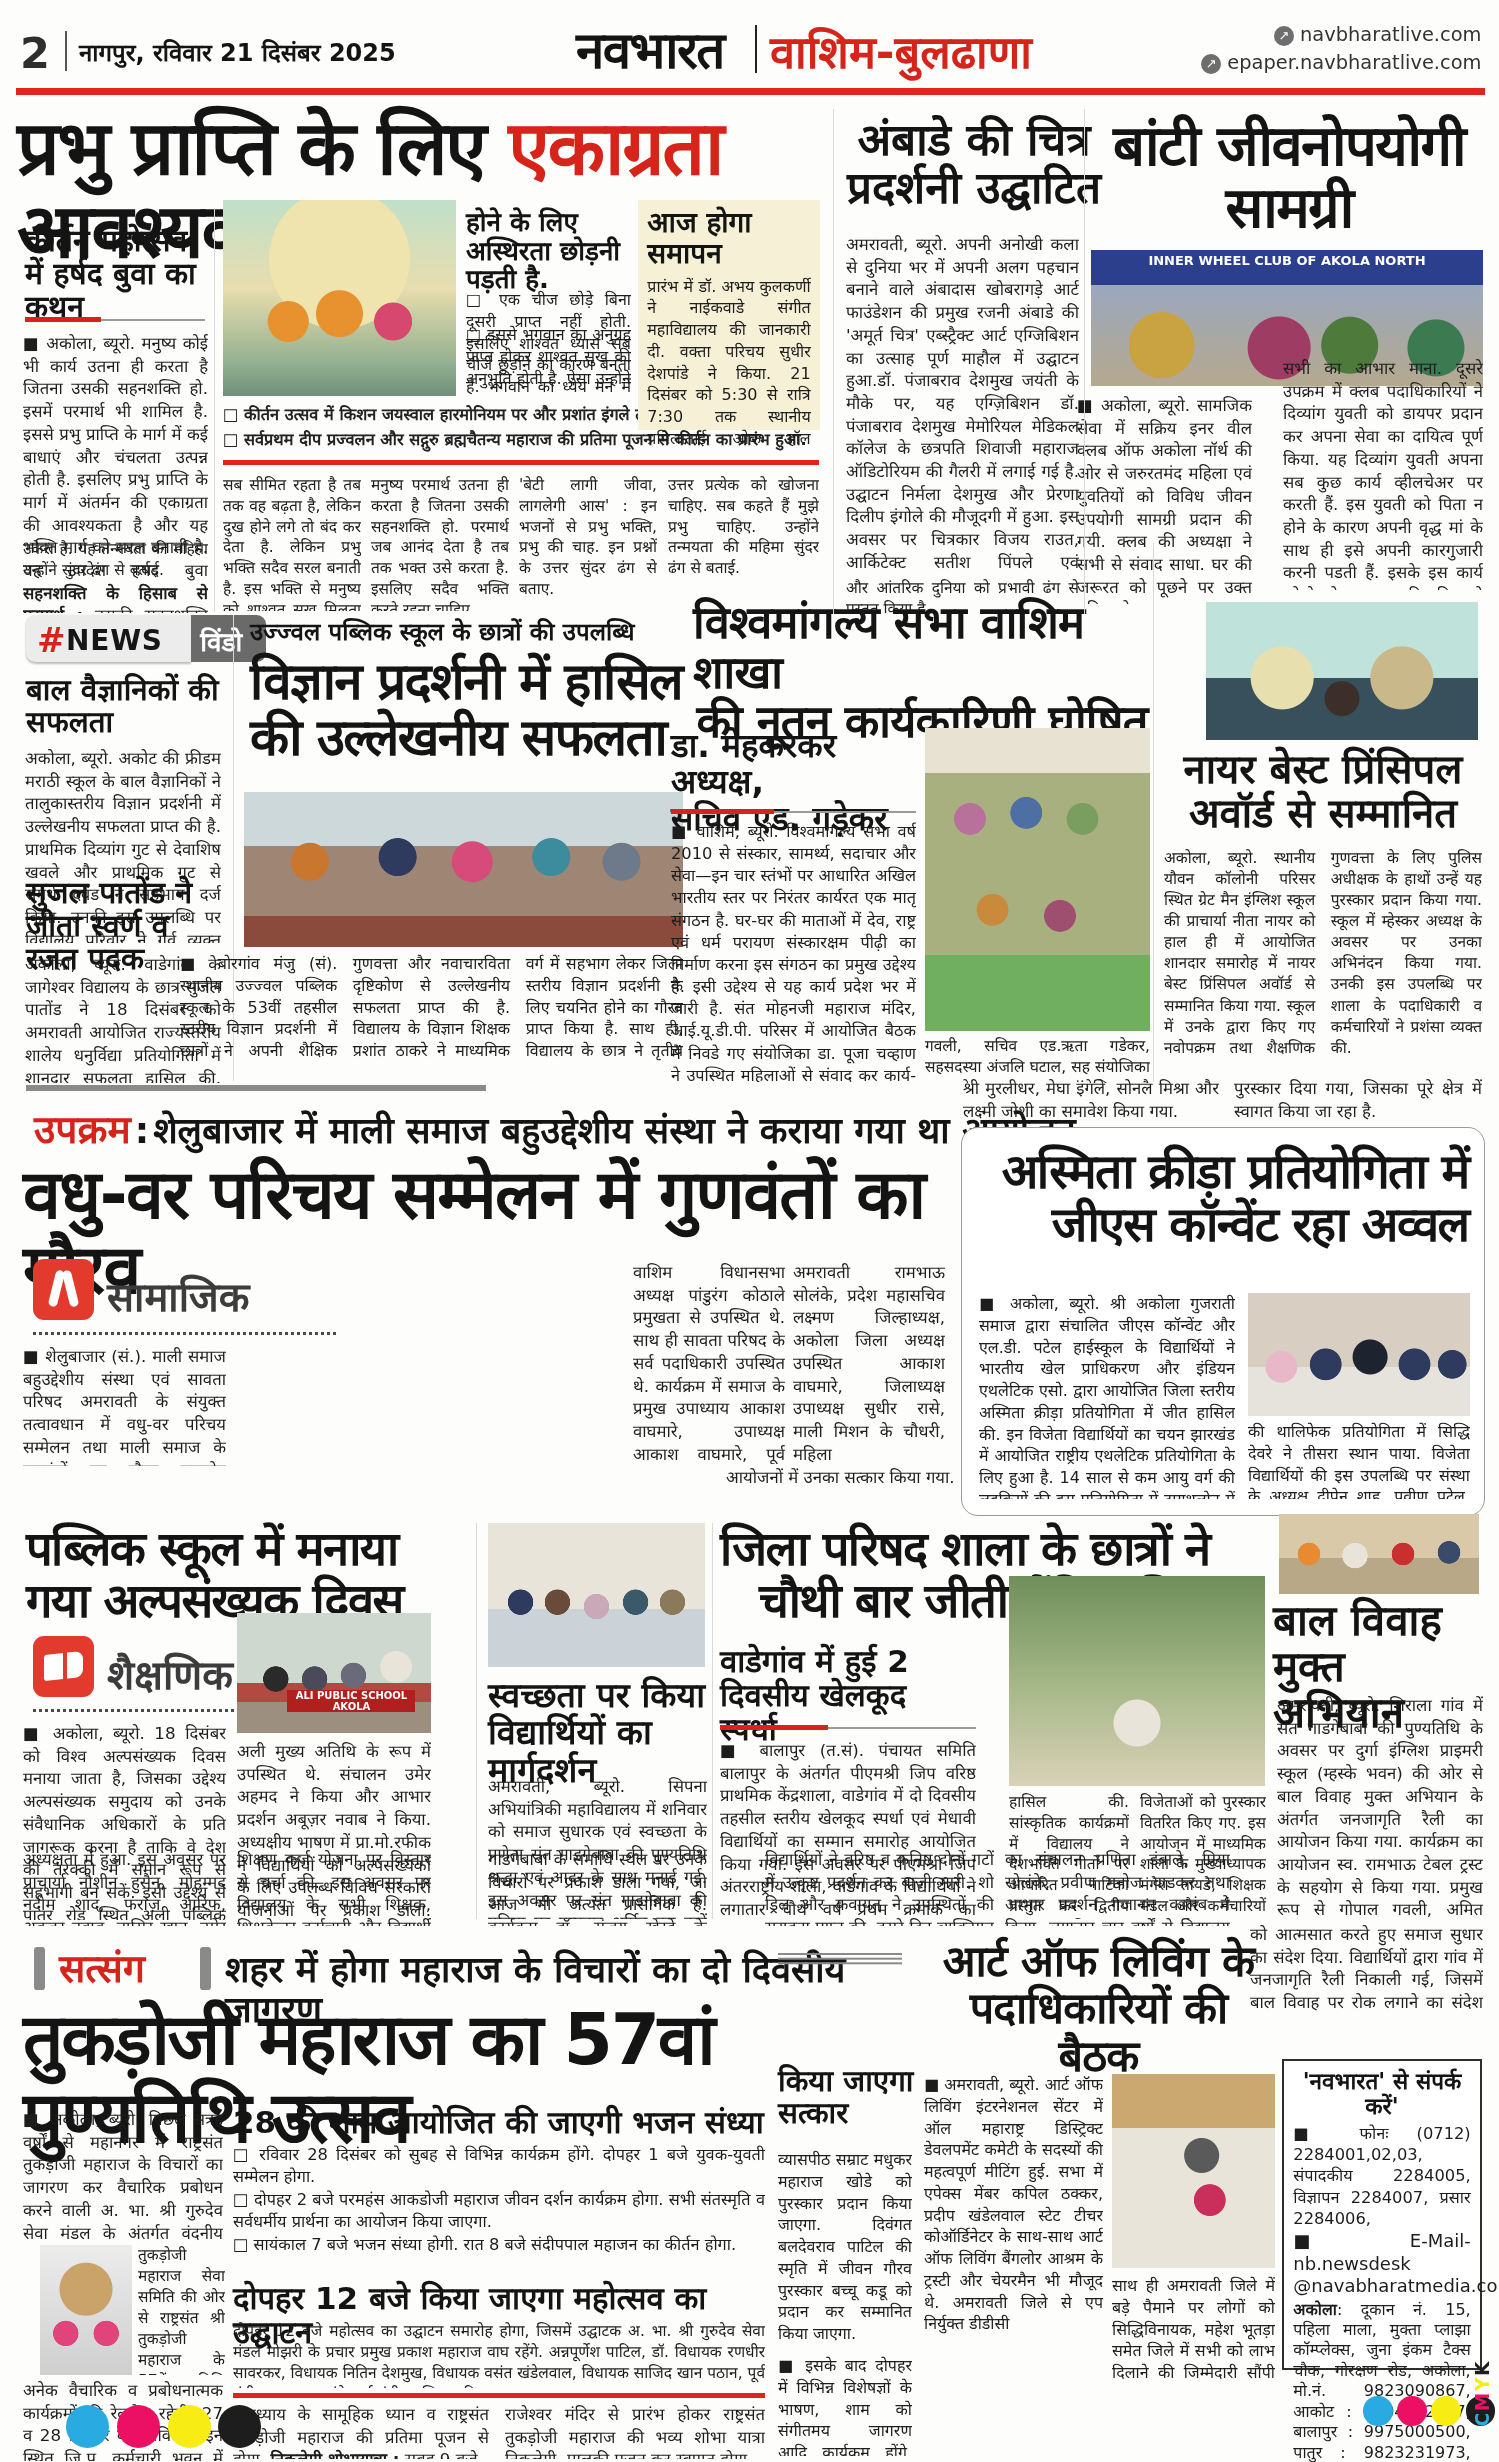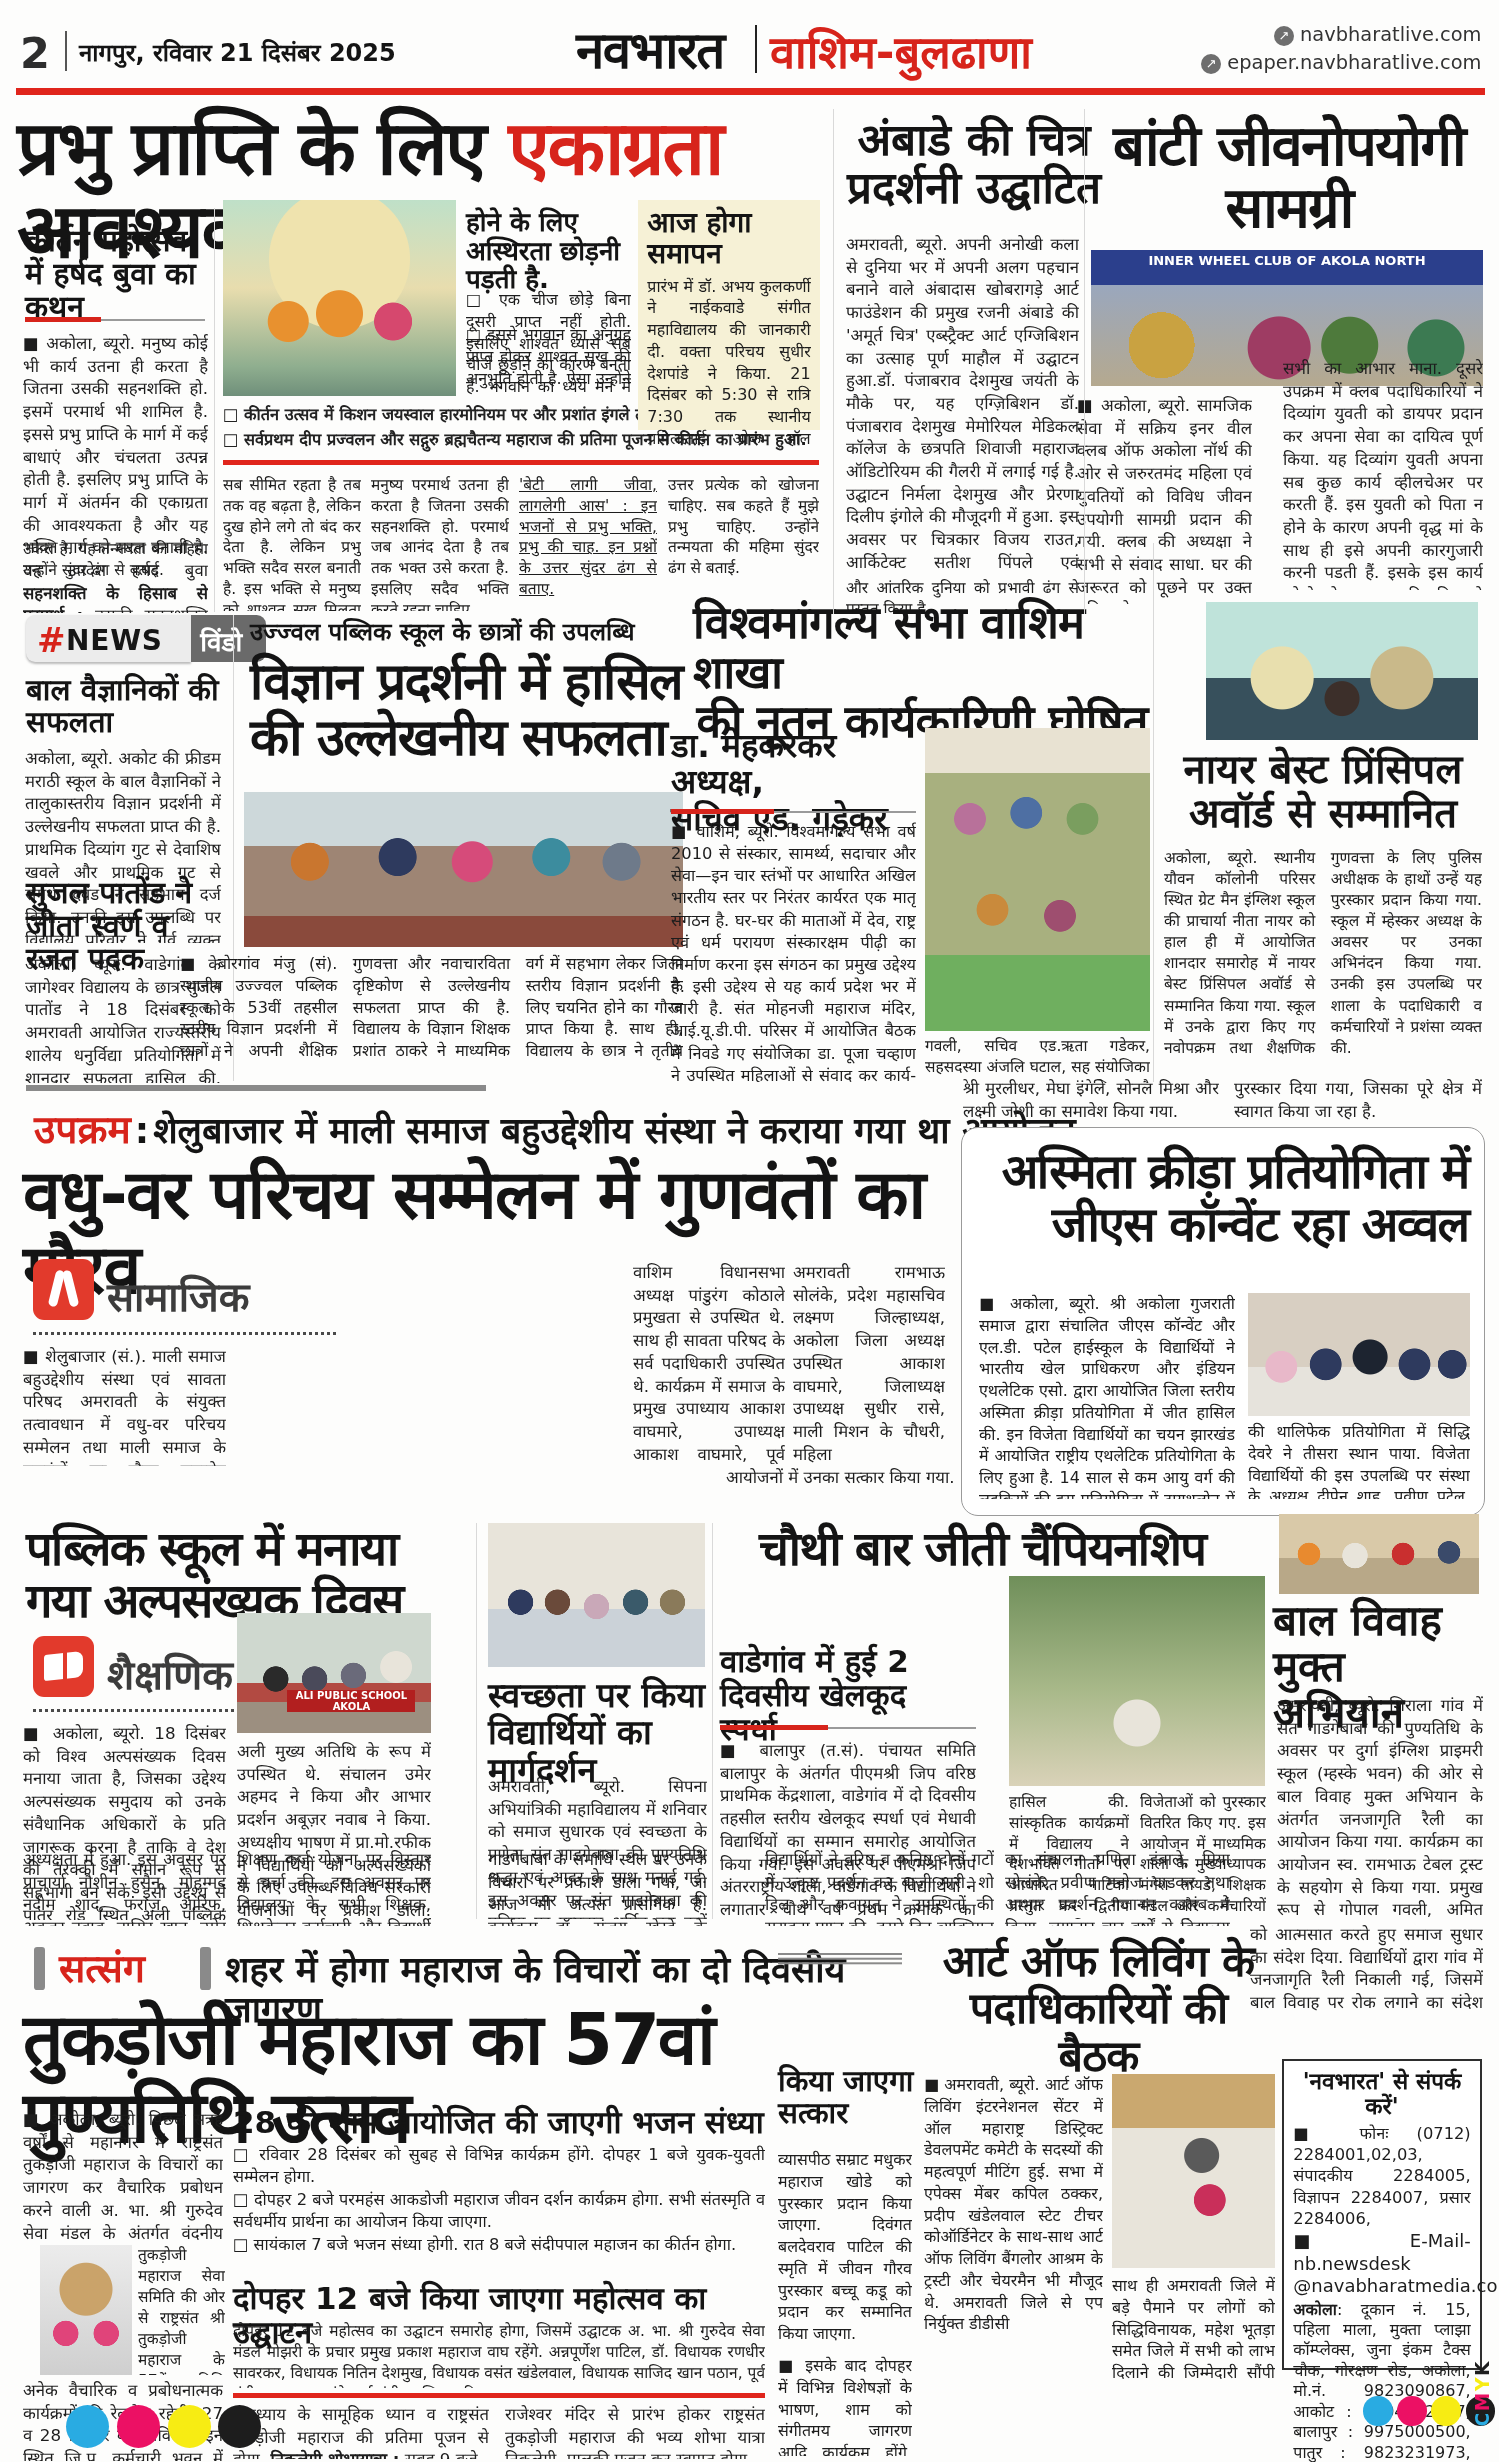--- a/index.html
+++ b/index.html
@@ -85,21 +85,21 @@
   <div class="abs bodytxt clip" style="left:466px;top:289px;width:165px;height:107px;font-size:16px;">□ एक चीज छोड़े बिना दूसरी प्राप्त नहीं होती. इसलिए शाश्वत ध्यास सब चीजें छुड़ाने का कारण बनता है. भगवान का ध्येय मन में रखना और उसके लिए तन्मयता अपनाना.</div>
   <div class="abs bodytxt clip" style="left:466px;top:326px;width:165px;height:70px;font-size:16px;top:324px;">□ इससे भगवान का अनुग्रह प्राप्त होकर शाश्वत सुख की अनुभूति होती है. ऐसा उन्होंने इस बार कहा.</div>
 
   <div class="abs cream" style="left:638px;top:200px;width:182px;height:230px;padding:7.8px 9.3px;box-sizing:border-box;">
     <div class="hl" style="font-size:28px;margin-bottom:6.2px;">आज होगा समापन</div>
     <div class="bodytxt clip" style="height:171px;font-size:16px;">प्रारंभ में डॉ. अभय कुलकर्णी ने नाईकवाडे संगीत महाविद्यालय की जानकारी दी. वक्ता परिचय सुधीर देशपांडे ने किया. 21 दिसंबर को 5:30 से रात्रि 7:30 तक स्थानीय प्रमिलाताई ओक हॉल सभागृह में आयोजित इस कीर्तन महोत्सव में रविवार 21 दिसंबर को अकोला के डॉ. अभय कुलकर्णी का ललीतांचे कीर्तन पर आधारित कीर्तन होगा और इससे महोत्सव का समापन होगा.</div>
   </div>
 
   <div class="abs bodytxt small clip" style="left:223px;top:475px;width:138px;height:136px;">सब सीमित रहता है तब तक वह बढ़ता है, लेकिन दुख होने लगे तो बंद कर देता है. लेकिन प्रभु भक्ति सदैव सरल बनाती है. इस भक्ति से मनुष्य को शाश्वत सुख मिलता है.</div>
   <div class="abs bodytxt small clip" style="left:371px;top:475px;width:138px;height:136px;">मनुष्य परमार्थ उतना ही करता है जितना उसकी सहनशक्ति हो. परमार्थ जब आनंद देता है तब तक भक्त उसे करता है. इसलिए सदैव भक्ति करते रहना चाहिए.</div>
-  <div class="abs bodytxt small clip" style="left:519px;top:475px;width:138px;height:136px;text-decoration:underline;">'बेटी लागी जीवा, लागलेगी आस' : इन भजनों से प्रभु भक्ति, प्रभु की चाह. इन प्रश्नों के उत्तर सुंदर ढंग से बताए.</div>
+  <div class="abs bodytxt small clip" style="left:519px;top:475px;width:138px;height:136px;">'बेटी लागी जीवा, लागलेगी आस' : इन भजनों से प्रभु भक्ति, प्रभु की चाह. इन प्रश्नों के उत्तर सुंदर ढंग से बताए.</div>
   <div class="abs bodytxt small clip" style="left:668px;top:475px;width:151px;height:136px;">उत्तर प्रत्येक को खोजना चाहिए. सब कहते हैं मुझे प्रभु चाहिए. उन्होंने तन्मयता की महिमा सुंदर ढंग से बताई.</div>
   <div class="abs bodytxt small clip" style="left:23px;top:539px;width:185px;height:71px;">उकेरा है. यह तन्मयता की महिमा उन्होंने सुंदर ढंग से बताई.</div>
 
   <div class="abs hl" style="left:846px;top:116px;width:256px;font-size:44px;text-align:center;">अंबाडे की चित्र प्रदर्शनी उद्घाटित</div>
   <div class="abs bodytxt clip" style="left:846px;top:233px;width:233px;height:342px;">अमरावती, ब्यूरो. अपनी अनोखी कला से दुनिया भर में अपनी अलग पहचान बनाने वाले अंबादास खोबरागड़े आर्ट फाउंडेशन की प्रमुख रजनी अंबाडे की 'अमूर्त चित्र' एब्स्ट्रैक्ट आर्ट एग्जिबिशन का उत्साह पूर्ण  माहौल में उद्घाटन हुआ.डॉ. पंजाबराव देशमुख जयंती के मौके पर, यह एग्ज़िबिशन डॉ. पंजाबराव देशमुख मेमोरियल मेडिकल कॉलेज के छत्रपति शिवाजी महाराज ऑडिटोरियम की गैलरी में लगाई गई है. उद्घाटन निर्मला देशमुख और प्रेरणा दिलीप इंगोले की मौजूदगी में हुआ. इस अवसर पर चित्रकार विजय राउत, आर्किटेक्ट सतीश पिंपले एवं प्रभजीतसिंह बछेर, सचिव संदीप</div>
   <div class="abs bodytxt small clip" style="left:846px;top:578px;width:233px;height:35px;">और आंतरिक दुनिया को प्रभावी ढंग से प्रस्तुत किया है.</div>
 
   <div class="abs hl" style="left:1091px;top:115px;width:396px;font-size:56px;text-align:center;letter-spacing:-1.6px;">
     <div>बांटी जीवनोपयोगी सामग्री</div>
   </div>
@@ -246,20 +246,21 @@
       radial-gradient(circle at 68% 55%, #3a5a6a 0 12.4px, transparent 13px),
       radial-gradient(circle at 85% 55%, #8a7a5a 0 12.4px, transparent 13px),
       linear-gradient(180deg,#e8e4da 0 60%, #cbd2d8 60%);"></div>
   <div class="abs hl" style="left:488px;top:1677px;width:221px;font-size:34px;">
     <div>स्वच्छता पर किया</div>
     <div>विद्यार्थियों का मार्गदर्शन</div>
   </div>
   <div class="abs bodytxt clip" style="left:488px;top:1775px;width:219px;height:144px;">अमरावती, ब्यूरो. सिपना अभियांत्रिकी महाविद्यालय में शनिवार को समाज सुधारक एवं स्वच्छता के प्रणेता संत गाडगेबाबा की पुण्यतिथि श्रद्धा एवं आदर के साथ मनाई गई. इस अवसर पर संत गाडगेबाबा की प्रतिमा पर पुष्पहार अर्पित कर उन्हें भावभीनी श्रद्धांजलि दी गई. कार्यक्रम के माध्यम से संत गाडगेबाबा का संदेश 'स्वच्छता के माध्यम से सेवा' विद्यार्थियों एवं</div>
 
   <div class="abs hl" style="left:720px;top:1523px;width:512px;font-size:47px;letter-spacing:-1.6px;">
+    <div>जिला परिषद शाला के छात्रों ने</div>
     <div style="padding-left:39px;">चौथी बार जीती चैंपियनशिप</div>
   </div>
   <div class="abs hl" style="left:720px;top:1644px;width:248px;font-size:31px;">
     <div>वाडेगांव में हुई 2</div>
     <div>दिवसीय खेलकूद स्पर्धा</div>
   </div>
   <div class="rule2" style="left:720px;top:1725px;width:256px;">
       <span class="r"></span>
       <span class="g"></span>
     </div>

